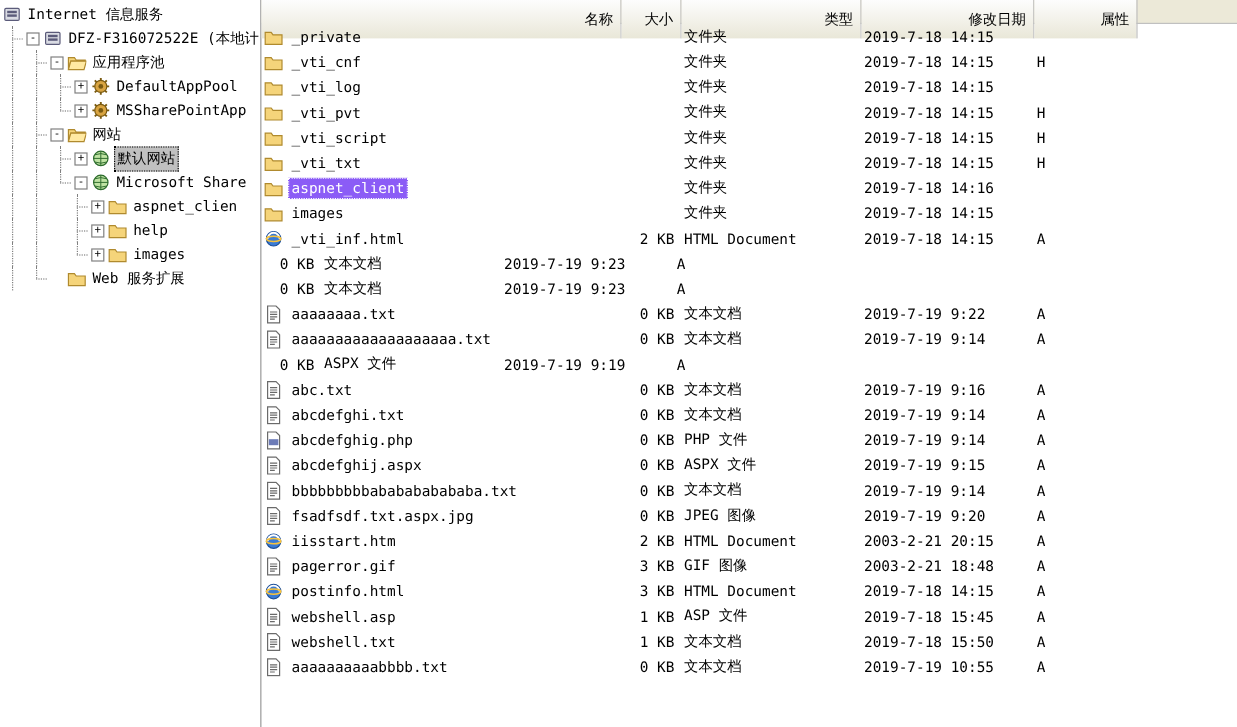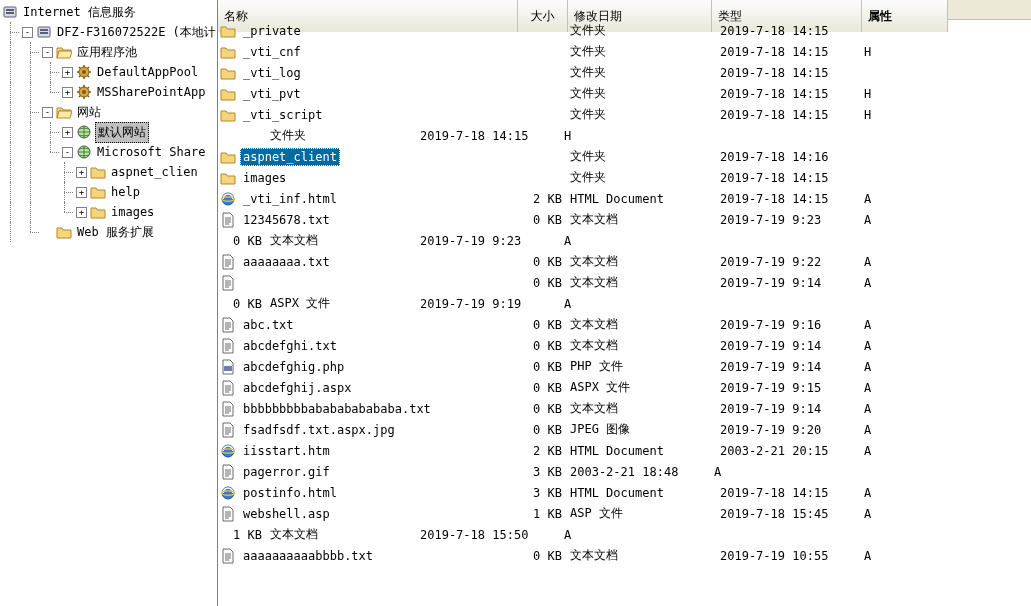--- a/index.html
+++ b/index.html
@@ -34,26 +34,27 @@
       user-select: none;
     }
     .list-header .col {
       border-right: 1px solid #c0c0c0;
       padding: 16px 6px;
       display: flex;
       align-items: center;
       white-space: nowrap;
       overflow: hidden;
       background: linear-gradient(#fdfdfd,#e9e7d8);
+      justify-content: flex-end;
     }
     .col-name { width: 300px; }
     .col-size { width: 50px; justify-content: center; }
     .col-type { width: 150px; }
     .col-date { width: 144px; }
-    .col-attr { width: 86px; font-weight: bold; }
+    .col-attr { width: 86px; }
     .list-body { flex:1; overflow-y:auto; }
     .row {
       display: flex;
       height: 21px;
       align-items: center;
       padding-left: 2px;
     }
     .row .cell {
       display: flex;
       align-items: center;
@@ -63,21 +64,21 @@
     .cell-name { width: 300px; gap:4px; }
     .cell-size { width: 50px; justify-content: flex-end; padding-right: 8px; }
     .cell-type { width: 150px; }
     .cell-date { width: 144px; }
     .cell-attr { width: 86px; }
     .row .label {
       padding: 1px 2px;
       border: 1px dotted transparent;
     }
     .row.selected .label {
-      background: #0369a1;
+      background: #8b5cf6;
       color: #fff;
       border: 1px dotted #fff;
     }
 
     
     .tree-item {
       display: flex;
       align-items: center;
       height: 20px;
       gap: 3px;
@@ -326,26 +327,26 @@
 
 <div class="list-panel">
 
   <div class="list-header" root-header="">
     <div class="col col-name">
         <span>名称</span>
       </div>
     <div class="col col-size">
         <span>大小</span>
       </div>
+    <div class="col col-type">
+        <span>类型</span>
+      </div>
     <div class="col col-date">
         <span>修改日期</span>
       </div>
-    <div class="col col-type">
-        <span>类型</span>
-      </div>
     <div class="col col-attr">
         <span>属性</span>
       </div>
   </div>
 
   <div class="list-body" id="list-body">
       <div class="row">
         <div class="cell cell-name">
           <span class="ico">
             <svg width="16" height="16">
@@ -409,20 +410,28 @@
             </svg>
           </span>
           <span class="label">_vti_script</span>
         </div>
         <div class="cell cell-size"></div>
         <div class="cell cell-type">文件夹</div>
         <div class="cell cell-date">2019-7-18 14:15</div>
         <div class="cell cell-attr">H</div>
       </div>
       <div class="row">
+        <div class="cell cell-name">
+          <span class="ico">
+            <svg width="16" height="16">
+              <use href="#svg-folder-closed"></use>
+            </svg>
+          </span>
+          <span class="label">_vti_txt</span>
+        </div>
         <div class="cell cell-size"></div>
         <div class="cell cell-type">文件夹</div>
         <div class="cell cell-date">2019-7-18 14:15</div>
         <div class="cell cell-attr">H</div>
       </div>
       <div class="row selected">
         <div class="cell cell-name">
           <span class="ico">
             <svg width="16" height="16">
               <use href="#svg-folder-closed"></use>
@@ -457,28 +466,20 @@
             </svg>
           </span>
           <span class="label">_vti_inf.html</span>
         </div>
         <div class="cell cell-size">2 KB</div>
         <div class="cell cell-type">HTML Document</div>
         <div class="cell cell-date">2019-7-18 14:15</div>
         <div class="cell cell-attr">A</div>
       </div>
       <div class="row">
-        <div class="cell cell-name">
-          <span class="ico">
-            <svg width="16" height="16">
-              <use href="#svg-text-file"></use>
-            </svg>
-          </span>
-          <span class="label">12345678.txt</span>
-        </div>
         <div class="cell cell-size">0 KB</div>
         <div class="cell cell-type">文本文档</div>
         <div class="cell cell-date">2019-7-19 9:23</div>
         <div class="cell cell-attr">A</div>
       </div>
       <div class="row">
         <div class="cell cell-size">0 KB</div>
         <div class="cell cell-type">文本文档</div>
         <div class="cell cell-date">2019-7-19 9:23</div>
         <div class="cell cell-attr">A</div>
@@ -497,20 +498,21 @@
         <div class="cell cell-date">2019-7-19 9:22</div>
         <div class="cell cell-attr">A</div>
       </div>
       <div class="row">
         <div class="cell cell-name">
           <span class="ico">
             <svg width="16" height="16">
               <use href="#svg-text-file"></use>
             </svg>
           </span>
+          <span class="label">aaaaaaaaaaaaaaaaaaa.txt</span>
         </div>
         <div class="cell cell-size">0 KB</div>
         <div class="cell cell-type">文本文档</div>
         <div class="cell cell-date">2019-7-19 9:14</div>
         <div class="cell cell-attr">A</div>
       </div>
       <div class="row">
         <div class="cell cell-size">0 KB</div>
         <div class="cell cell-type">ASPX 文件</div>
         <div class="cell cell-date">2019-7-19 9:19</div>
@@ -617,20 +619,21 @@
       <div class="row">
         <div class="cell cell-name">
           <span class="ico">
             <svg width="16" height="16">
               <use href="#svg-text-file"></use>
             </svg>
           </span>
           <span class="label">pagerror.gif</span>
         </div>
         <div class="cell cell-size">3 KB</div>
+        <div class="cell cell-type">GIF 图像</div>
         <div class="cell cell-date">2003-2-21 18:48</div>
         <div class="cell cell-attr">A</div>
       </div>
       <div class="row">
         <div class="cell cell-name">
           <span class="ico">
             <svg width="16" height="16">
               <use href="#svg-ie"></use>
             </svg>
           </span>
@@ -649,20 +652,28 @@
             </svg>
           </span>
           <span class="label">webshell.asp</span>
         </div>
         <div class="cell cell-size">1 KB</div>
         <div class="cell cell-type">ASP 文件</div>
         <div class="cell cell-date">2019-7-18 15:45</div>
         <div class="cell cell-attr">A</div>
       </div>
       <div class="row">
+        <div class="cell cell-name">
+          <span class="ico">
+            <svg width="16" height="16">
+              <use href="#svg-text-file"></use>
+            </svg>
+          </span>
+          <span class="label">webshell.txt</span>
+        </div>
         <div class="cell cell-size">1 KB</div>
         <div class="cell cell-type">文本文档</div>
         <div class="cell cell-date">2019-7-18 15:50</div>
         <div class="cell cell-attr">A</div>
       </div>
       <div class="row">
         <div class="cell cell-name">
           <span class="ico">
             <svg width="16" height="16">
               <use href="#svg-text-file"></use>

